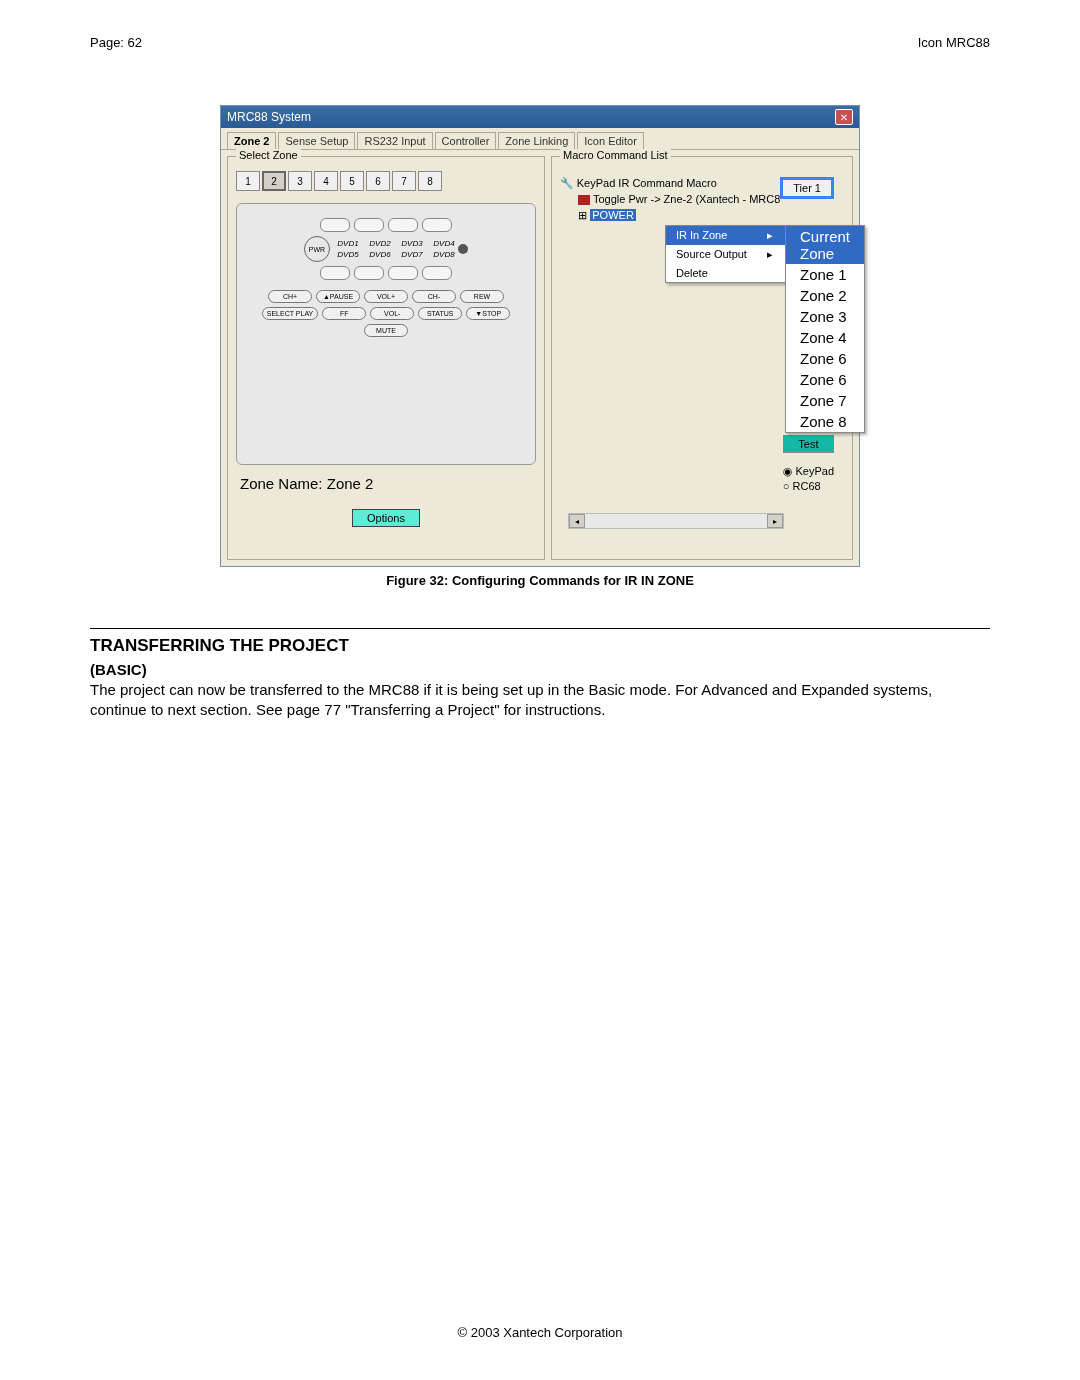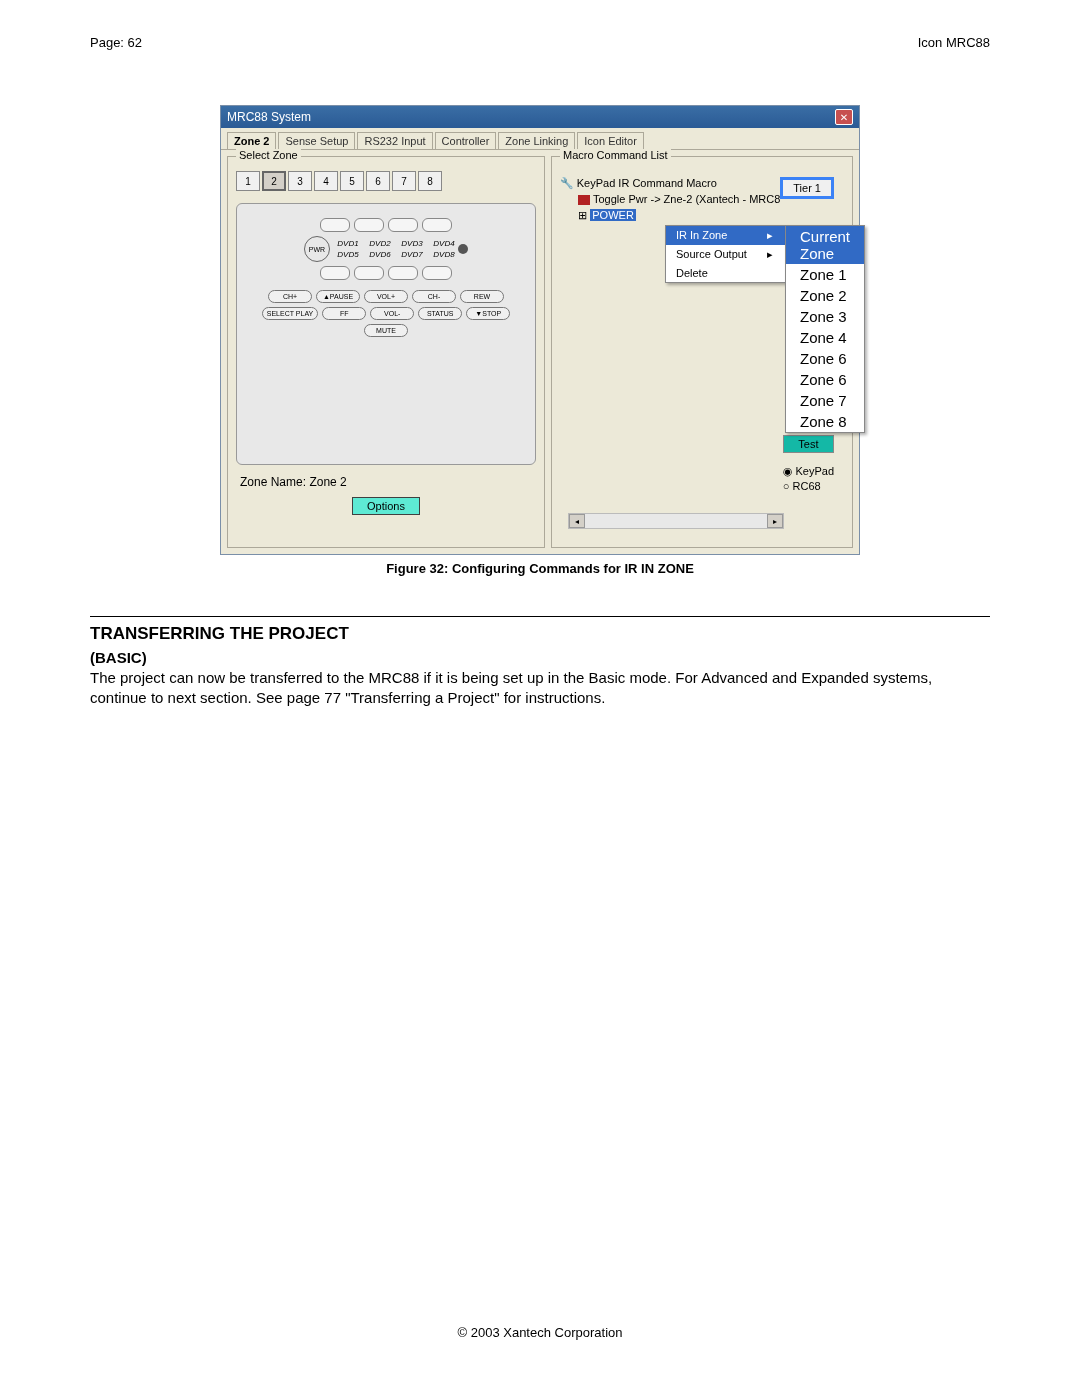--- a/index.html
+++ b/index.html
@@ -117,21 +117,21 @@
     border: 1px solid #666; display:flex; align-items:center; justify-content:center;
     font-size: 7px; margin-right: 4px;
   }
   .dot { width:10px; height:10px; border-radius:50%; background:#555; }
   .control-grid { display:flex; flex-wrap:wrap; gap:4px; justify-content:center; margin-top:10px; }
   .ctrl-btn {
     border:1px solid #777; border-radius:10px;
     font-size:7px; padding:2px 4px; min-width:34px; text-align:center;
     background:#f0f0f0;
   }
-  .zone-name-row { font-size:12px; margin: 6px 4px 8px 4px; }
+  .zone-name-row { font-size:15px; margin: 6px 4px 17px 4px; }
   .options-btn {
     display:block; margin: 0 auto 24px auto;
     padding: 2px 14px; font-size:11px;
     border:1px solid #404040; background:#5eead4;
   }
   .tree {
     font-size: 11px;
     line-height: 16px;
   }
   .tree-icon { display:inline-block; width:12px; height:10px; margin-right:3px; vertical-align:middle; }

